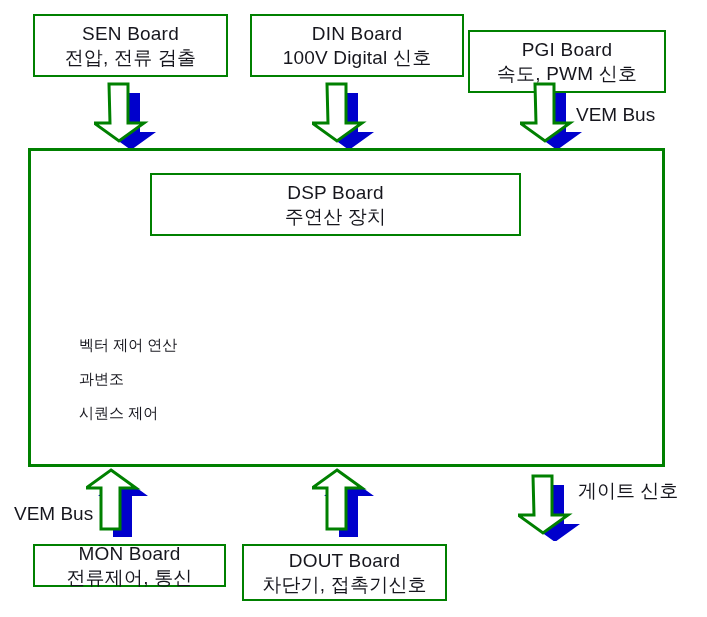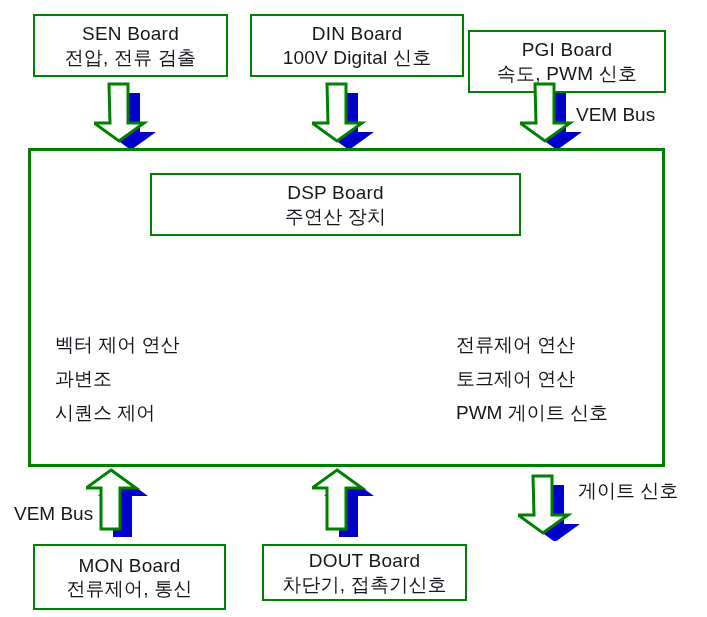--- a/index.html
+++ b/index.html
@@ -52,29 +52,30 @@
     width:371px; height:63px;
     border:2px solid #008000;
   }
 
   
   #sen-box {left:33px;  top:14px; width:195px; height:63px;}
   #din-box {left:250px; top:14px; width:214px; height:63px;}
   #pgi-box {left:468px; top:30px; width:198px; height:63px;}
 
   
-  #mon-box {left:33px;  top:544px; width:193px; height:66px;}
-  #dout-box{left:262px; top:544px; width:205px; height:57px;}
+  #mon-box {left:33px;  top:544px; width:193px; height:43px;}
+  #dout-box{left:242px; top:544px; width:205px; height:57px;}
 
   
   .func-col{
     position:absolute;
-    font-size:19px;
+    font-size:15px;
     line-height:34px;
     white-space:nowrap;
+    margin-left:24px;
   }
   #func-left { left:55px;  top:328px; }
   #func-right{ left:456px; top:328px; }
 
   
   .label{
     position:absolute;
     font-size:19px;
     white-space:nowrap;
   }
@@ -140,25 +141,20 @@
     <span class="l1">DSP Board</span>
     <span class="l2">주연산 장치</span>
   </div>
 
   <div class="func-col" id="func-left">
     <div>벡터 제어 연산</div>
     <div>과변조</div>
     <div>시퀀스 제어</div>
   </div>
 
-  <div class="func-col" id="func-right">
-    <div>전류제어 연산</div>
-    <div>토크제어 연산</div>
-    <div>PWM 게이트 신호</div>
-  </div>
 
   <div class="arrow" id="arrow-mon">
     <svg width="62" height="76" viewBox="0 0 62 76" aria-hidden="true">
       <polygon points="31,8 56,26 40,26 40,67 21,67 21,26 6,26" fill="#0000CC" stroke="none" transform="translate(6,2)"></polygon>
       <polygon points="25,2 50,20 34,20 34,61 15,61 15,20 0,20" fill="#ffffff" stroke="#008000" stroke-width="3" stroke-linejoin="miter"></polygon>
     </svg>
   </div>
 
   <div class="arrow" id="arrow-dout">
     <svg width="62" height="76" viewBox="0 0 62 76" aria-hidden="true">

